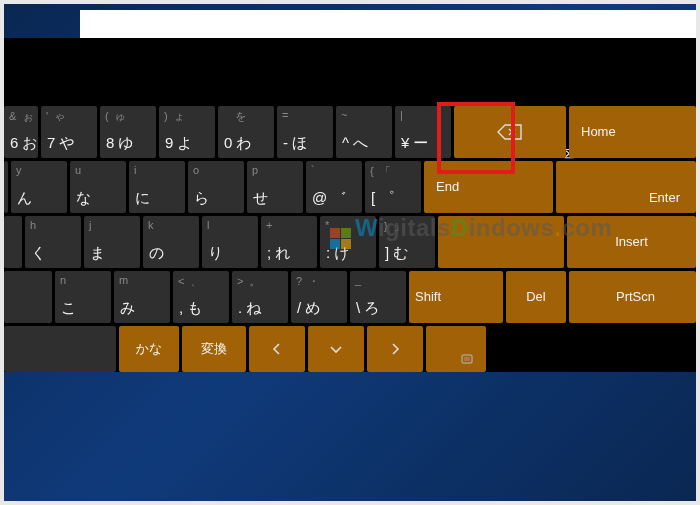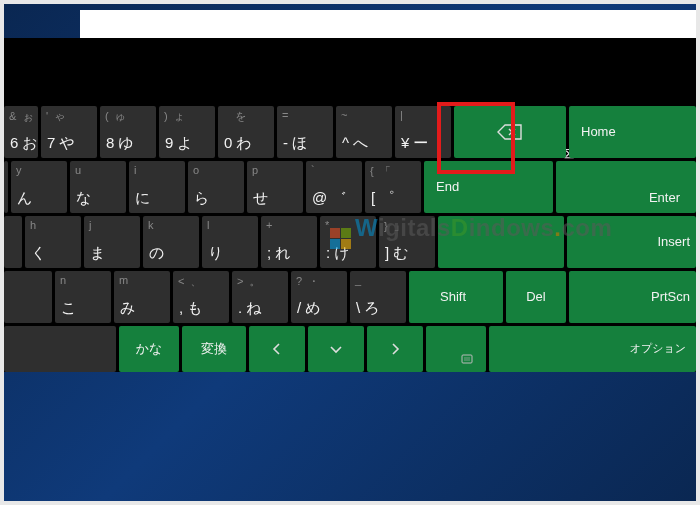--- a/index.html
+++ b/index.html
@@ -62,21 +62,21 @@
     border-radius: 2px;
     display: flex;
     align-items: flex-end;
     justify-content: flex-start;
     padding: 4px 6px 5px 6px;
     color: #f2f2f2;
     font-size: 14px;
     min-width: 0;
     user-select: none;
   }
-  .key.func { background: #15803d; font-size: 13px; align-items: center; justify-content: center; }
+  .key.func { background: #a16207; font-size: 13px; align-items: center; justify-content: center; }
   .key .sup {
     position: absolute;
     top: 3px;
     left: 5px;
     font-size: 11px;
     color: #888;
     white-space: pre;
   }
   .key .main { display: flex; gap: 4px; align-items: baseline; }
   .key .main .p1 { font-size: 15px; }
@@ -296,21 +296,21 @@
           </span>
         </div>
       <div class="key" style="flex:0 0 56px">
           <span class="sup">}  」</span>
           <span class="main">
             <span class="p1">]</span>
             <span class="p2">む</span>
           </span>
         </div>
       <div class="key func" style="flex:0 0 126px"></div>
-      <div class="key func" style="flex:1 1 auto;justify-content:flex-end;">
+      <div class="key func" style="flex:1 1 auto;justify-content:center;">
           <span>Insert</span>
         </div>
     </div>
 
     <div class="row">
       <div class="key" style="flex:0 0 48px;padding:0"></div>
       <div class="key" style="flex:0 0 56px">
           <span class="sup">n</span>
           <span class="main">
             <span class="p2">こ</span>
@@ -343,27 +343,27 @@
             <span class="p2">め</span>
           </span>
         </div>
       <div class="key" style="flex:0 0 56px">
           <span class="sup">_</span>
           <span class="main">
             <span class="p1">\</span>
             <span class="p2">ろ</span>
           </span>
         </div>
-      <div class="key func" style="flex:0 0 94px;justify-content:center;padding-right:12px">
+      <div class="key func" style="flex:0 0 94px;justify-content:flex-start;padding-right:12px">
           <span>Shift</span>
         </div>
       <div class="key func" style="flex:0 0 60px">
           <span>Del</span>
         </div>
-      <div class="key func" style="flex:1 1 auto;justify-content:flex-end;padding-left:12px">
+      <div class="key func" style="flex:1 1 auto;justify-content:center;padding-left:12px">
           <span>PrtScn</span>
         </div>
     </div>
 
     <div class="row bottom">
       <div class="key func" style="flex:0 0 112px;background:#2f2f2f"></div>
       <div class="key func" style="flex:0 0 60px;font-size:13px">
           <span>かな</span>
         </div>
       <div class="key func" style="flex:0 0 64px;font-size:13px">
@@ -385,23 +385,20 @@
           </svg>
       </div>
       <div class="key func" style="flex:0 0 60px">
         <span class="small-gear">
           <svg width="14" height="14" viewBox="0 0 14 14">
               <rect x="2" y="3" width="10" height="8" rx="1" fill="none" stroke="#bbb" stroke-width="1"></rect>
               <rect x="4" y="5" width="6" height="4" fill="#bbb" opacity="0.3"></rect>
             </svg>
         </span>
       </div>
-      <div class="key func" style="flex:1 1 auto;justify-content:flex-end;padding-right:10px;font-size:11px">
-          <span>オプション</span>
-        </div>
     </div>
 
   </div>
 </div>
 
 <div class="highlight" style="top:98px;left:433px;width:78px;height:72px"></div>
 
 <div class="watermark" style="top:210px;left:326px">
   <span class="logo">
       <span></span>

